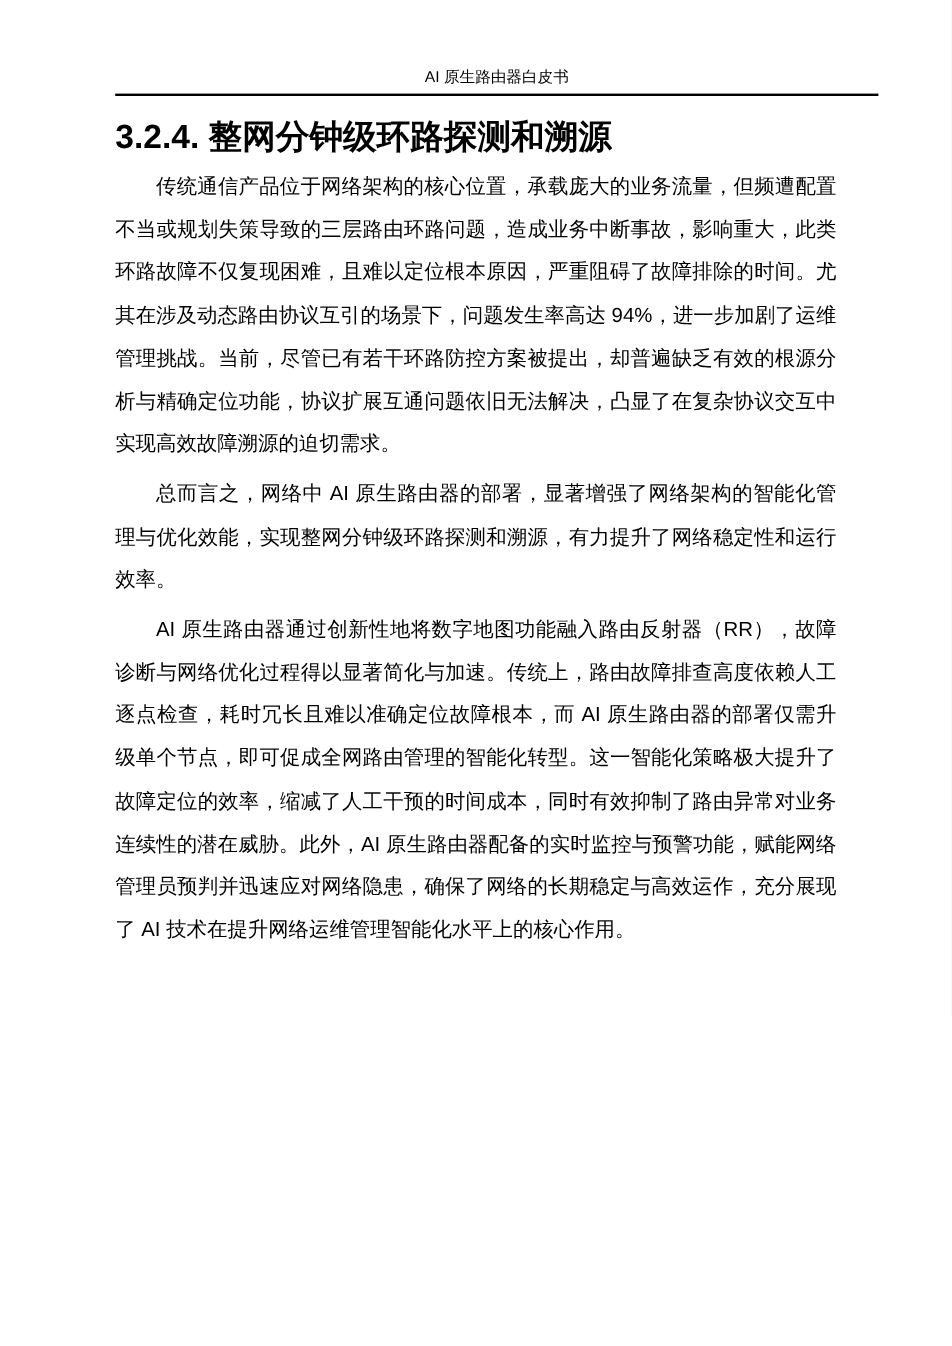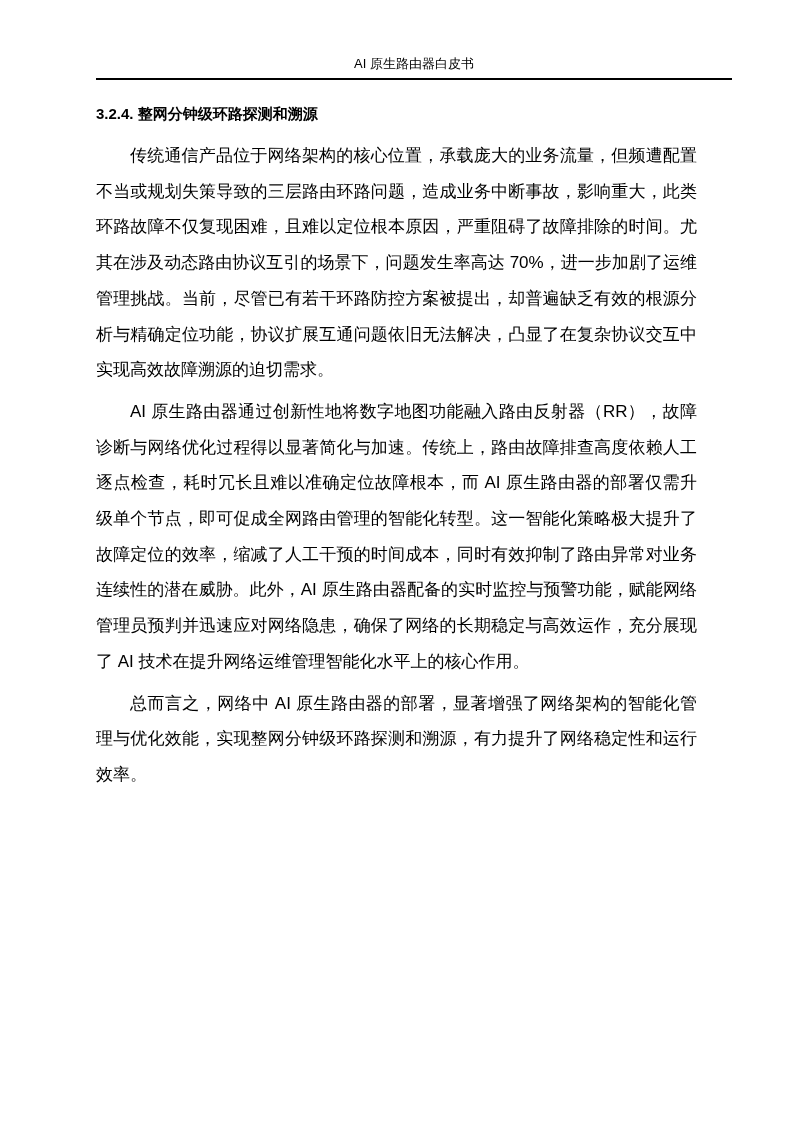--- a/index.html
+++ b/index.html
@@ -45,21 +45,21 @@
     text-justify: inter-ideograph;
     text-indent: 2em;
     word-break: break-all;
   }
   .para.continuation {
     text-indent: 0;
     text-align: left;
   }
   .section-heading {
     margin: 0 0 10px 0;
-    font-size: 15px;
+    font-size: 28px;
     line-height: 28px;
     font-weight: bold;
     text-align: left;
     color: #000000;
   }
   .doc-footer {
     position: absolute;
     top: 1012px;
     left: 0;
     width: 100%;
@@ -76,25 +76,25 @@
 
   <div class="doc-header">
     <span>AI 原生路由器白皮书</span>
   </div>
 
   <div class="doc-content">
 
 
     <h2 class="section-heading">3.2.4. 整网分钟级环路探测和溯源</h2>
 
-    <p class="para">传统通信产品位于网络架构的核心位置，承载庞大的业务流量，但频遭配置不当或规划失策导致的三层路由环路问题，造成业务中断事故，影响重大，此类环路故障不仅复现困难，且难以定位根本原因，严重阻碍了故障排除的时间。尤其在涉及动态路由协议互引的场景下，问题发生率高达 70%，进一步加剧了运维管理挑战。当前，尽管已有若干环路防控方案被提出，却普遍缺乏有效的根源分析与精确定位功能，协议扩展互通问题依旧无法解决，凸显了在复杂协议交互中实现高效故障溯源的迫切需求。</p>
+    <p class="para">传统通信产品位于网络架构的核心位置，承载庞大的业务流量，但频遭配置不当或规划失策导致的三层路由环路问题，造成业务中断事故，影响重大，此类环路故障不仅复现困难，且难以定位根本原因，严重阻碍了故障排除的时间。尤其在涉及动态路由协议互引的场景下，问题发生率高达 94%，进一步加剧了运维管理挑战。当前，尽管已有若干环路防控方案被提出，却普遍缺乏有效的根源分析与精确定位功能，协议扩展互通问题依旧无法解决，凸显了在复杂协议交互中实现高效故障溯源的迫切需求。</p>
+
+    <p class="para">总而言之，网络中 AI 原生路由器的部署，显著增强了网络架构的智能化管理与优化效能，实现整网分钟级环路探测和溯源，有力提升了网络稳定性和运行效率。</p>
 
     <p class="para">AI 原生路由器通过创新性地将数字地图功能融入路由反射器（RR），故障诊断与网络优化过程得以显著简化与加速。传统上，路由故障排查高度依赖人工逐点检查，耗时冗长且难以准确定位故障根本，而 AI 原生路由器的部署仅需升级单个节点，即可促成全网路由管理的智能化转型。这一智能化策略极大提升了故障定位的效率，缩减了人工干预的时间成本，同时有效抑制了路由异常对业务连续性的潜在威胁。此外，AI 原生路由器配备的实时监控与预警功能，赋能网络管理员预判并迅速应对网络隐患，确保了网络的长期稳定与高效运作，充分展现了 AI 技术在提升网络运维管理智能化水平上的核心作用。</p>
-
-    <p class="para">总而言之，网络中 AI 原生路由器的部署，显著增强了网络架构的智能化管理与优化效能，实现整网分钟级环路探测和溯源，有力提升了网络稳定性和运行效率。</p>
 
 
 
   </div>
 
   <div class="doc-footer">
     <span>-18-</span>
   </div>
 
 </div>

